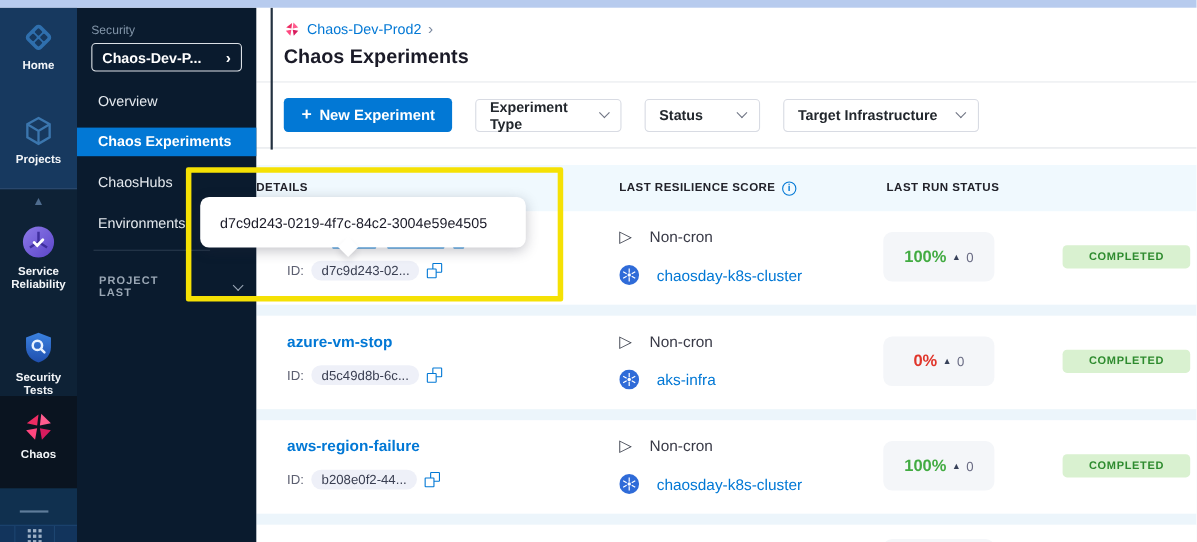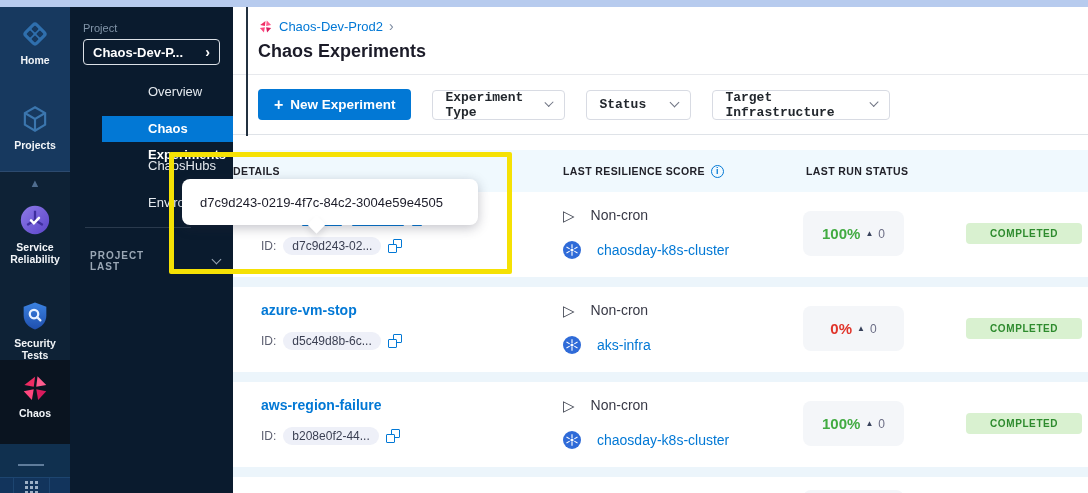--- a/index.html
+++ b/index.html
@@ -21,38 +21,38 @@
   .mi { position:absolute; width:70px; text-align:center; color:#f2f5f8; font-size:10.5px; font-weight:600; line-height:12px; cursor:pointer; }
   .mi .ic { display:block; margin:0 auto 4px; }
   .scroll-up { position:absolute; left:0; top:170px; width:70px; text-align:center; color:#4f6d8f; font-size:11px; cursor:pointer; }
 
   
   .project-nav { position:absolute; left:70px; top:7px; width:163px; height:486px; background:#0a1b2e; z-index:4; }
   .proj-label { position:absolute; left:13px; top:15px; font-size:11px; color:#8295a9; }
   .proj-select { position:absolute; left:13px; top:32px; width:137px; height:26px; border:1.5px solid #dbe0e6; border-radius:4px; display:flex; align-items:center; justify-content:space-between; padding:0 9px; color:#fff; font-size:13px; font-weight:700; cursor:pointer; }
   .proj-select .arrow { font-size:14px; font-weight:700; color:#fff; }
   .nav-list { list-style:none; position:absolute; left:0; top:72px; width:163px; }
-  .nav-list li { height:26px; line-height:26px; padding-left:46px; color:#e4e9ee; font-size:13px; margin-bottom:11px; cursor:pointer;margin-left:32px; }
+  .nav-list li { height:26px; line-height:26px; padding-left:19px; color:#e4e9ee; font-size:13px; margin-bottom:11px; cursor:pointer; }
   .nav-list li.active { background:#0278d5; color:#fff; font-weight:700; height:26px; }
   .nav-divider { position:absolute; left:15px; top:220px; width:106px; height:1px; background:#2a3a4d; }
   .proj-setup { position:absolute; left:20px; top:243px; width:130px; display:flex; align-items:center; gap:38px; color:#9aa7b5; font-size:10px; font-weight:700; letter-spacing:1px; cursor:pointer; }
   .chev { display:inline-block; width:7px; height:7px; border-right:1.6px solid #9aa7b5; border-bottom:1.6px solid #9aa7b5; transform:rotate(45deg); margin-top:-4px; }
 
   
   .content { position:absolute; left:233px; top:7px; width:855px; height:486px; background:#fff;border-radius:24px; }
   .vline { position:absolute; left:13px; top:0; width:2px; height:129px; background:#233140; }
   .page-header { height:68px; padding:11px 0 0 25px; border-bottom:1px solid #e7e9ed; }
   .breadcrumb { display:flex; align-items:center; gap:6px; height:16px; }
   .breadcrumb a { color:#0278d5; font-size:13px; text-decoration:none; font-weight:400; cursor:pointer; }
   .breadcrumb .sep { color:#7c8aa0; font-size:14px; }
   .page-title { margin-top:7px; font-size:18px; font-weight:700; color:#1b1b28; }
   .toolbar { height:60px; display:flex; align-items:center; gap:21px; padding-left:25px; border-bottom:1px solid #dfe3e8; }
   .btn-new { height:31px; padding:0 16px; background:#0278d5; border:none; border-radius:4px; color:#fff; font-size:13.5px; font-weight:700; display:flex; align-items:center; gap:7px; cursor:pointer; font-family:inherit; }
   .btn-new .plus { font-size:16px; font-weight:700; }
-  .filter { height:30px; border:1px solid #d8dbe3; border-radius:4px; background:#fff; display:flex; align-items:center; justify-content:space-between; padding:0 12px; font-size:13px; font-weight:600; color:#22272d; cursor:pointer;font-family:Liberation Mono, monospace; }
+  .filter { height:30px; border:1px solid #d8dbe3; border-radius:4px; background:#fff; display:flex; align-items:center; justify-content:space-between; padding:0 12px; font-size:13px; font-weight:600; color:#22272d; cursor:pointer; }
   .filter .chev { border-color:#6f7483; }
   .f1 { width:133px; } .f2 { width:105px;align-items:center; } .f3 { width:178px; }
 
   
   .thead { margin-top:15px; height:42px; background:#f0f9fe; display:grid; grid-template-columns:330px 237px 160px 1fr; align-items:center; }
   .thead .th { font-size:10.5px; font-weight:700; letter-spacing:.4px; color:#22222a; display:flex; align-items:center; }
   .th.c1 { padding-left:28px; }
   .th.c4 { padding-left:6px; }
   .info-icon { display:inline-flex; align-items:center; justify-content:center; width:13px; height:13px; border:1.3px solid #0278d5; border-radius:50%; color:#0278d5; font-size:9px; font-weight:700; margin-left:6px; cursor:pointer; font-style:normal; }
   .tbody { background:#ecf5fb; }
@@ -178,21 +178,21 @@
         <polygon points="3.5,9.5 12,3 11,11" fill="#ee2c63"></polygon>
         <polygon points="14,2.5 21,9.5 13,11" fill="#ff5c8e"></polygon>
         <polygon points="13,13 21,14.5 14.5,21.5" fill="#d81b5d"></polygon>
         <polygon points="3,14.5 11,13 9.5,21.5" fill="#ff477f"></polygon>
       </svg>
       <span>Chaos</span>
     </div>
   </aside>
 
   <nav class="project-nav">
-    <div class="proj-label">Project</div>
+    <div class="proj-label">Security</div>
     <div class="proj-select">
       <span>Chaos-Dev-P...</span>
       <span class="arrow">›</span>
     </div>
     <ul class="nav-list">
       <li>Overview</li>
       <li class="active">Chaos Experiments</li>
       <li>ChaosHubs</li>
       <li>Environments</li>
     </ul>

